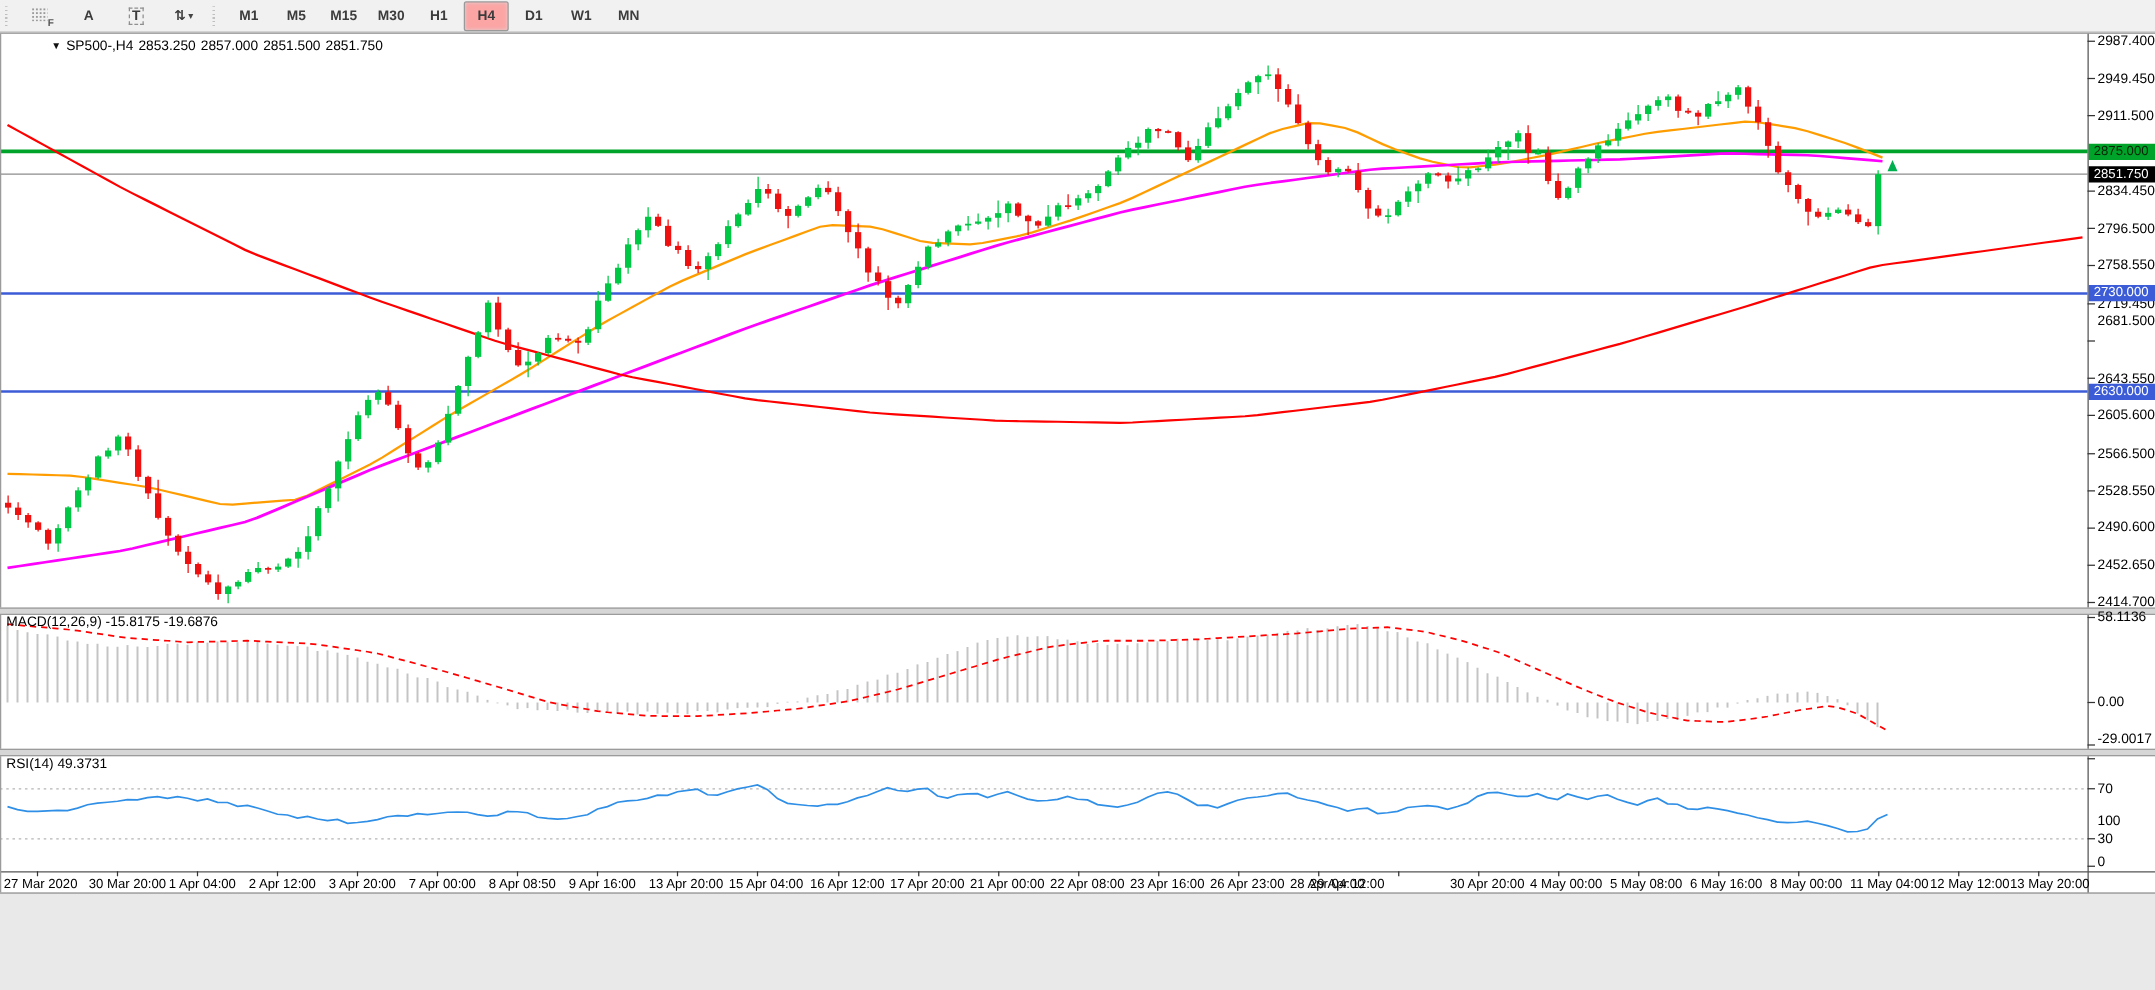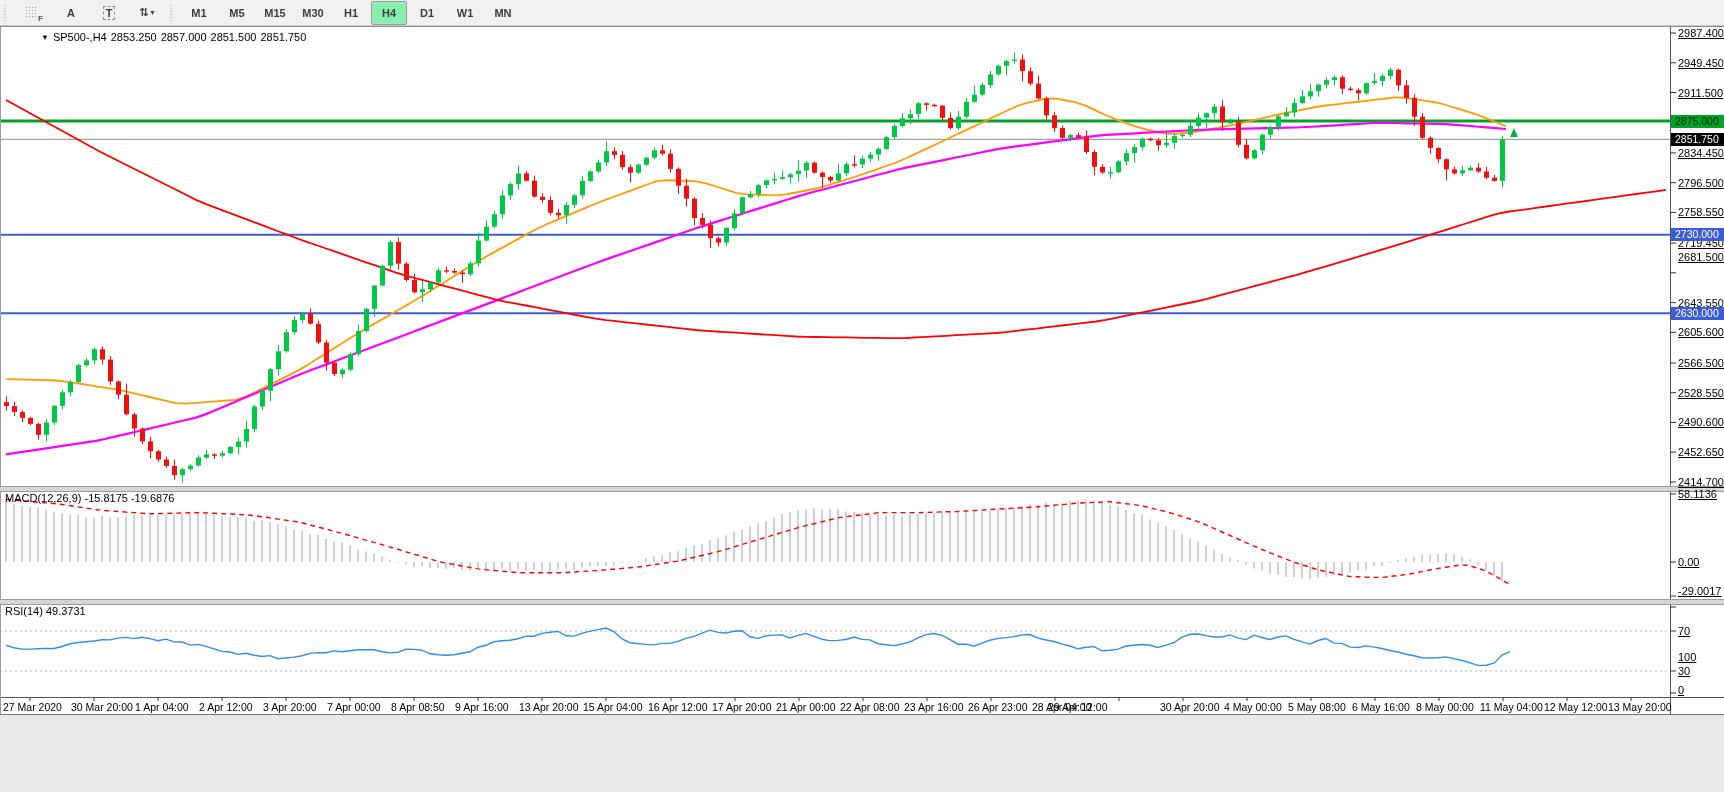--- a/index.html
+++ b/index.html
@@ -6,40 +6,40 @@
   body{width:1724px;height:792px;overflow:hidden;background:#f0f0f0;
        font-family:"Liberation Sans","DejaVu Sans",sans-serif;-webkit-font-smoothing:antialiased;}
   #root{position:relative;width:1724px;height:792px;}
   
   #toolbar{position:absolute;left:0;top:0;width:1724px;height:26px;background:#f1f1f1;
            border-bottom:1px solid #c9c9c9;display:flex;align-items:center;box-sizing:border-box;}
   .tgrip{width:6px;height:16px;margin:0 4px;background:repeating-linear-gradient(#bfbfbf 0 1px,transparent 1px 3px);background-size:2px 100%;background-repeat:repeat-y;}
   .tbtn{height:22px;min-width:24px;margin:0 1px;border:1px solid transparent;background:transparent;
         font:700 11px "Liberation Sans","DejaVu Sans",sans-serif;color:#3c3c3c;display:flex;
         align-items:center;justify-content:center;padding:0 5px;border-radius:2px;cursor:default;}
-  .tbtn.active{background:#86efac;border:1px solid #9a9a9a;box-shadow:inset 0 0 3px #d8d8d8;}
+  .tbtn.active{background:#fca5a5;border:1px solid #9a9a9a;box-shadow:inset 0 0 3px #d8d8d8;}
   .iconbox{position:relative;width:16px;height:14px;}
   .dotgrid{position:absolute;left:0;top:0;width:13px;height:11px;
            background-image:radial-gradient(#9a9a9a 0.8px,transparent 0.9px);background-size:3px 3px;}
   .fmark{position:absolute;right:-2px;bottom:-3px;font:700 8px "Liberation Sans",sans-serif;color:#555;}
   .tbox{border:1px dashed #8f8f8f;padding:0 2px;line-height:12px;}
   .caret{font-size:8px;color:#444;margin-left:2px;}
   
   #winframe{position:absolute;left:0;top:26px;width:1724px;height:689px;background:#ffffff;
             border-top:1px solid #8a8a8a;border-bottom:1px solid #777;box-sizing:border-box;}
   #bottom-filler{position:absolute;left:0;top:715px;width:1724px;height:77px;background:#e9e9e9;}
   #cv{position:absolute;left:0;top:0;z-index:2;}
   .separator{position:absolute;left:0;width:1724px;height:4px;background:#d6d6d6;
              border-top:1px solid #9b9b9b;border-bottom:1px solid #9b9b9b;box-sizing:content-box;z-index:4;}
   
   .panel-label{position:absolute;font:11px "Liberation Sans","DejaVu Sans",sans-serif;color:#000;z-index:5;white-space:nowrap;}
   #symbol-line{position:absolute;left:6px;top:31px;z-index:5;font:11px "Liberation Sans",sans-serif;color:#000;white-space:nowrap;margin-left:35px;}
   #symbol-line .tri{font-size:8px;vertical-align:1px;margin-right:4px;color:#111;}
   #symbol-line span{margin-right:4px;}
-  .tick-label{position:absolute;left:1678px;font:11px "Liberation Sans","DejaVu Sans",sans-serif;color:#000;z-index:5;white-space:nowrap;text-decoration:underline;}
+  .tick-label{position:absolute;left:1678px;font:11px "Liberation Sans","DejaVu Sans",sans-serif;color:#000;z-index:5;white-space:nowrap;}
   .price-flag{position:absolute;left:1671px;width:51px;height:13px;line-height:13px;padding-left:4px;
               font:10.5px "Liberation Sans",sans-serif;z-index:6;}
   .time-label{position:absolute;font:10.5px "Liberation Sans","DejaVu Sans",sans-serif;color:#000;z-index:5;white-space:nowrap;top:701px;}
   #annotation{position:absolute;left:1206px;top:380px;z-index:7;
               font-weight:700;font-size:28px;letter-spacing:1px;white-space:nowrap;
               font-family:"Liberation Sans","DejaVu Sans",sans-serif;}
 </style>
 </head>
 <body>
 

